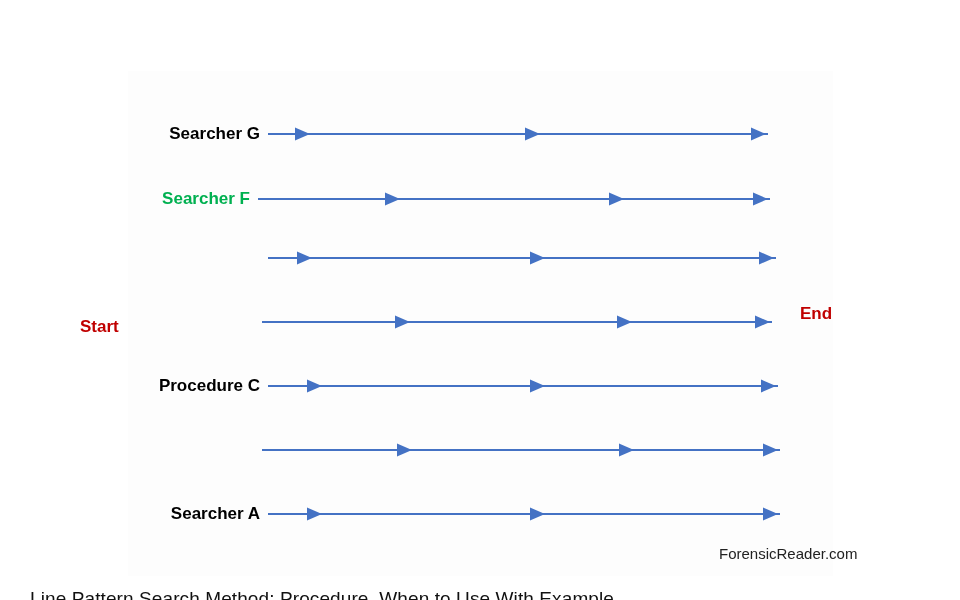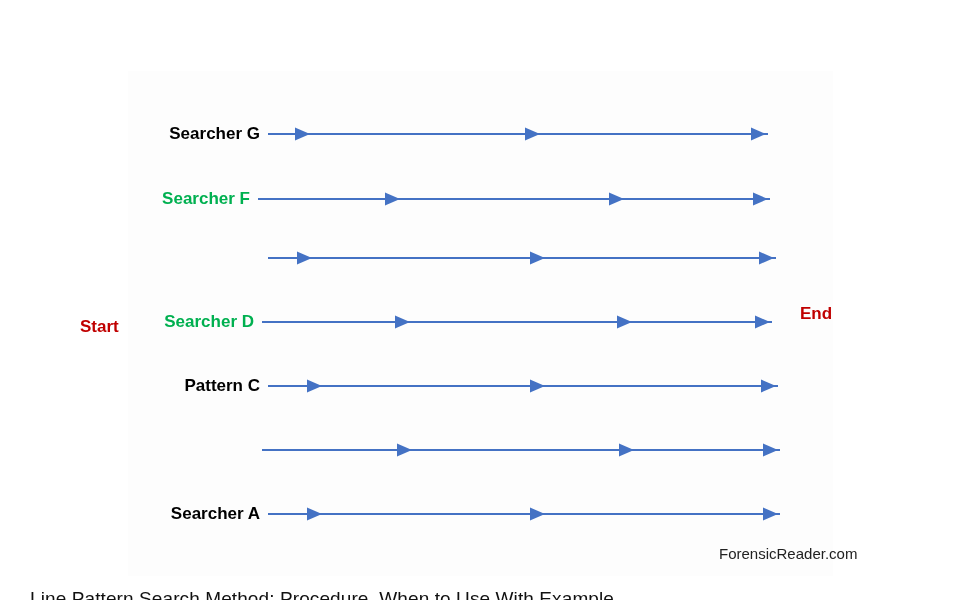--- a/index.html
+++ b/index.html
@@ -112,30 +112,29 @@
       </div>
       <div class="row" style="top: 205px;">
         <svg width="512" height="40" class="arrow-wrap" style="left: 268px;">
           <line x1="0" y1="20" x2="508" y2="20" stroke="#4472c4" stroke-width="2.2"></line>
           <polygon points="44,20 29,13.5 29,26.5" fill="#4472c4"></polygon>
           <polygon points="277,20 262,13.5 262,26.5" fill="#4472c4"></polygon>
           <polygon points="506,20 491,13.5 491,26.5" fill="#4472c4"></polygon>
         </svg>
       </div>
       <div class="row" style="top: 269px;">
-        <div class="row-label" style="width: 254px; right: auto; left: 0px; color: rgb(0, 176, 80);">Searcher D</div>
         <svg width="514" height="40" class="arrow-wrap" style="left: 262px;">
           <line x1="0" y1="20" x2="510" y2="20" stroke="#4472c4" stroke-width="2.2"></line>
           <polygon points="148,20 133,13.5 133,26.5" fill="#4472c4"></polygon>
           <polygon points="370,20 355,13.5 355,26.5" fill="#4472c4"></polygon>
           <polygon points="508,20 493,13.5 493,26.5" fill="#4472c4"></polygon>
         </svg>
       </div>
       <div class="row" style="top: 333px;">
-        <div class="row-label" style="width: 260px; right: auto; left: 0px; color: rgb(0, 0, 0);">Pattern C</div>
+        <div class="row-label" style="width: 260px; right: auto; left: 0px; color: rgb(0, 0, 0);">Procedure C</div>
         <svg width="514" height="40" class="arrow-wrap" style="left: 268px;">
           <line x1="0" y1="20" x2="510" y2="20" stroke="#4472c4" stroke-width="2.2"></line>
           <polygon points="54,20 39,13.5 39,26.5" fill="#4472c4"></polygon>
           <polygon points="277,20 262,13.5 262,26.5" fill="#4472c4"></polygon>
           <polygon points="508,20 493,13.5 493,26.5" fill="#4472c4"></polygon>
         </svg>
       </div>
       <div class="row" style="top: 397px;">
         <svg width="522" height="40" class="arrow-wrap" style="left: 262px;">
           <line x1="0" y1="20" x2="518" y2="20" stroke="#4472c4" stroke-width="2.2"></line>

